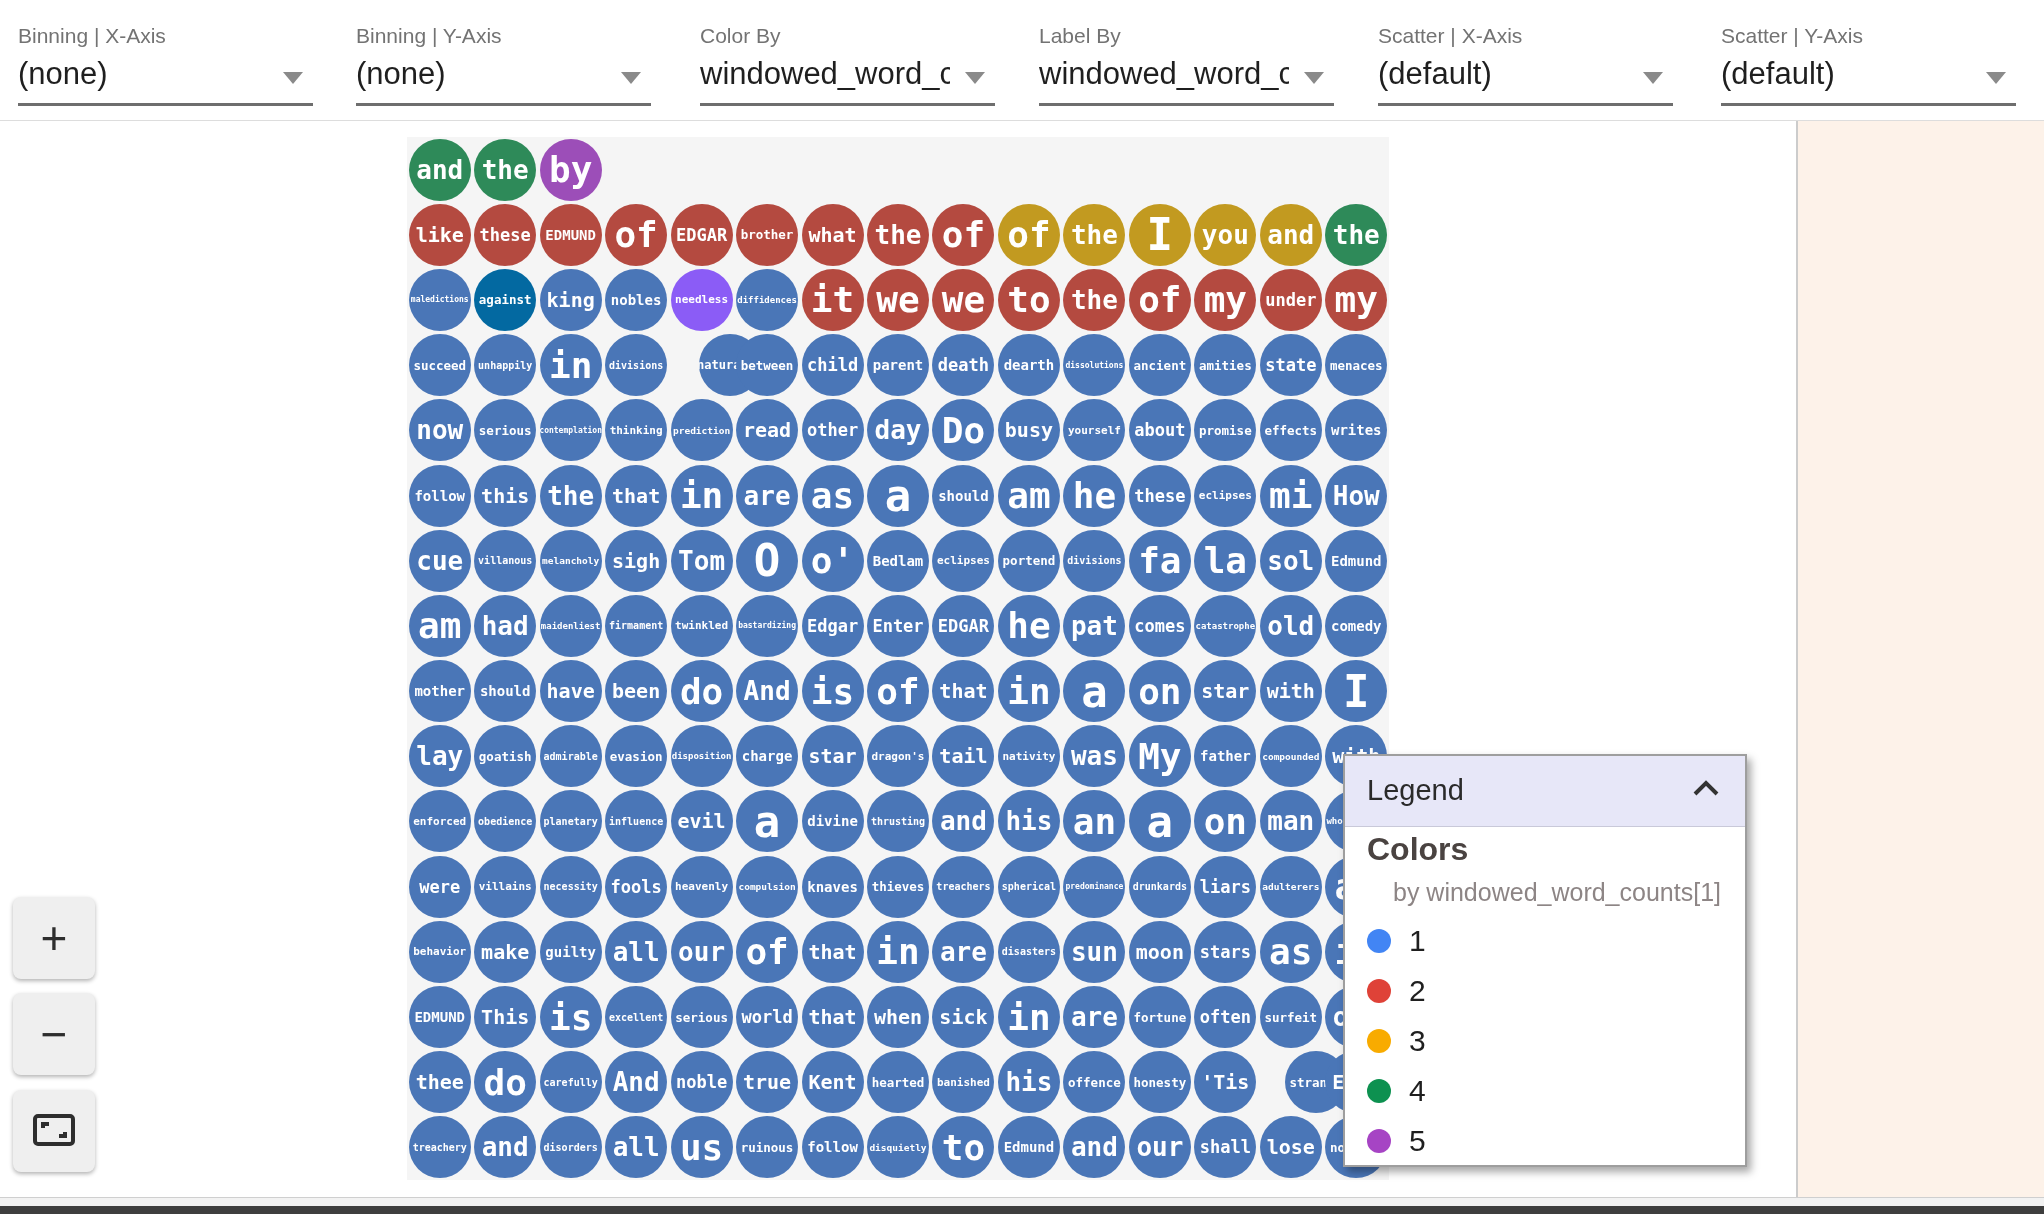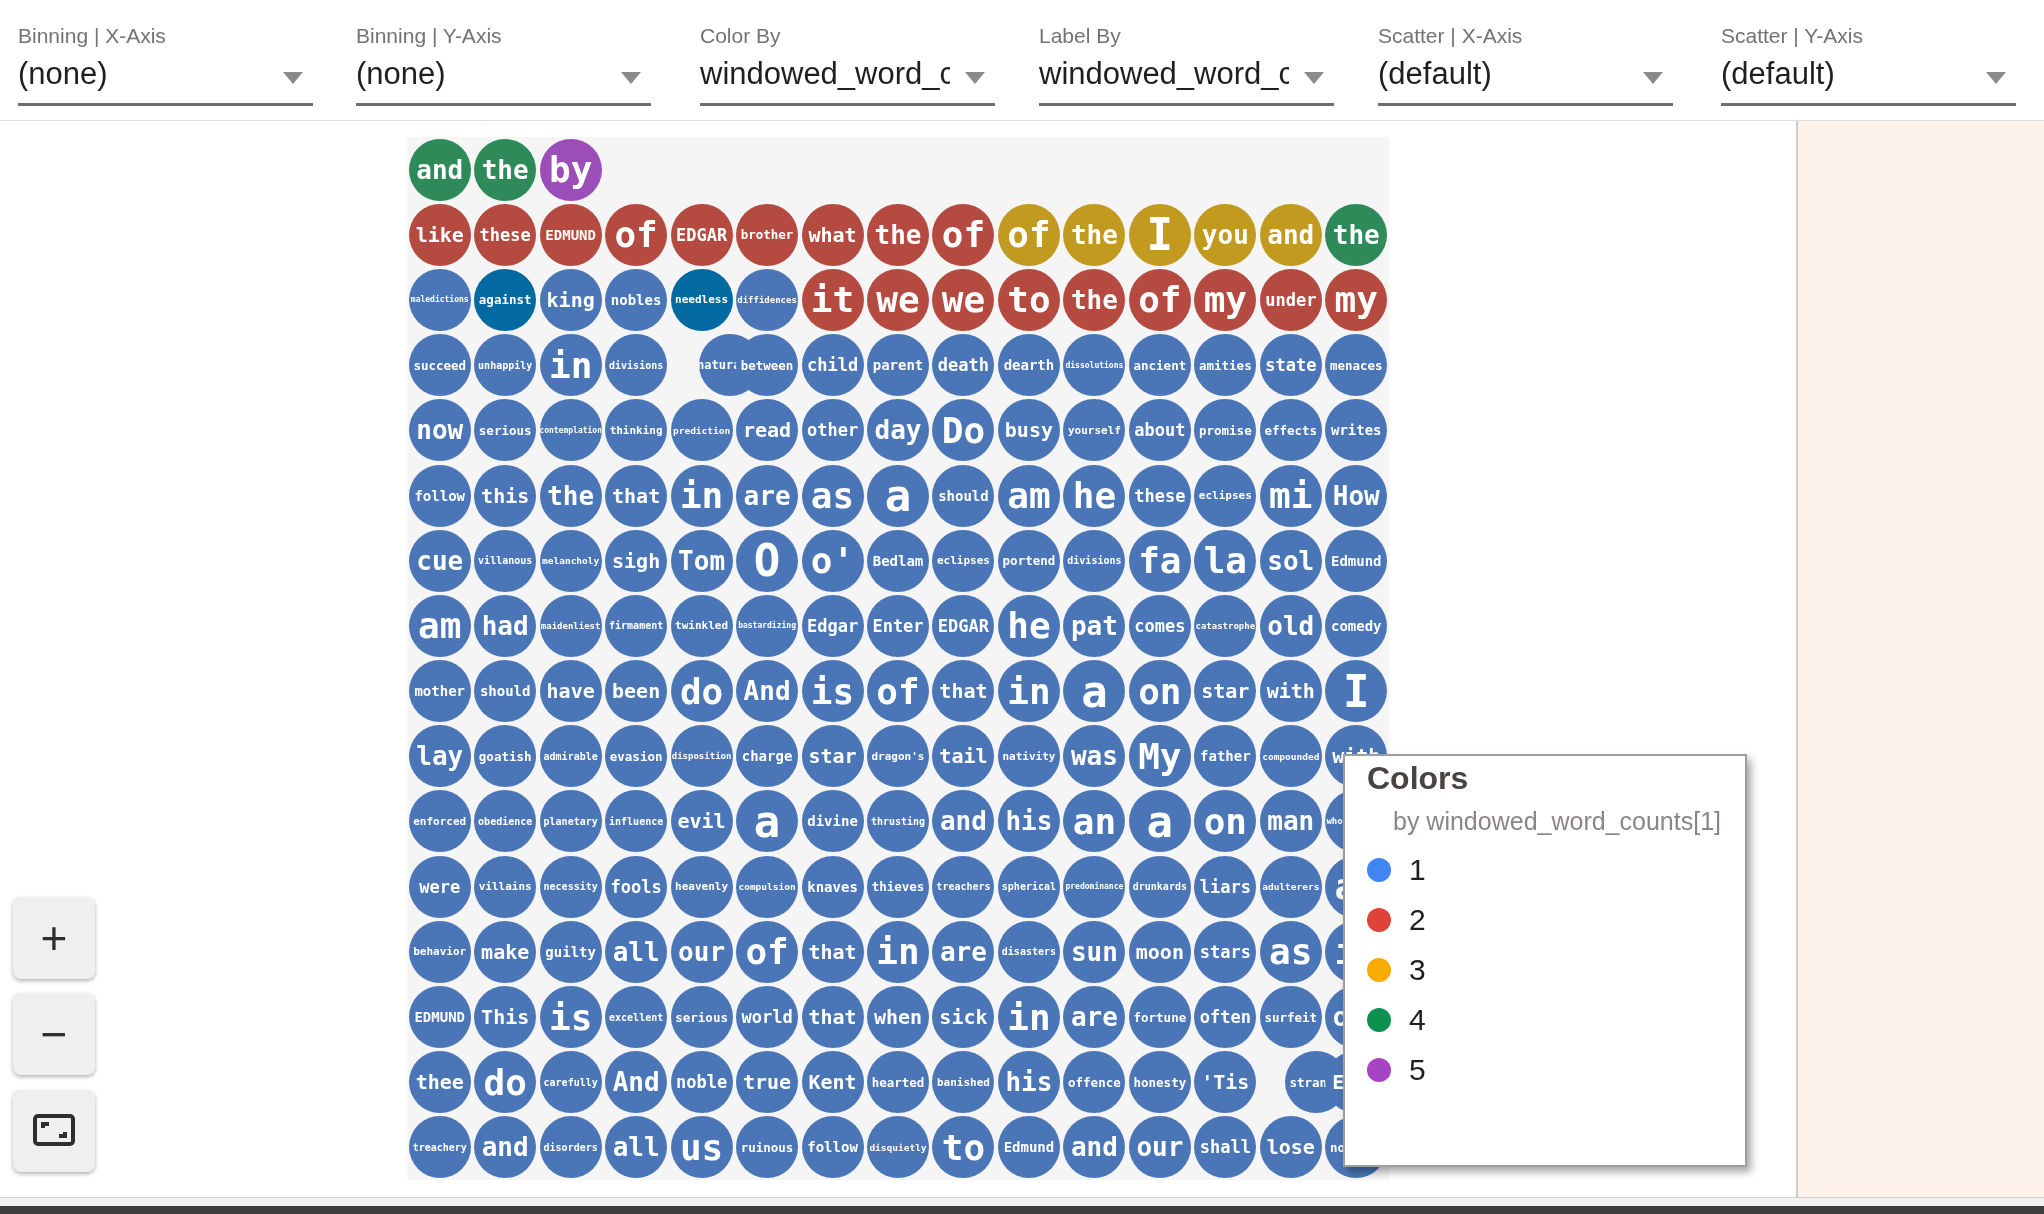--- a/index.html
+++ b/index.html
@@ -103,21 +103,21 @@
       <div class="circle" title="of" style="left: 590.933px; top: 66.7812px; background: rgb(194, 154, 32); font-size: 36px;">of</div>
       <div class="circle" title="the" style="left: 656.4px; top: 66.7812px; background: rgb(194, 154, 32); font-size: 26px;">the</div>
       <div class="circle" title="I" style="left: 721.867px; top: 66.7812px; background: rgb(194, 154, 32); font-size: 44px;">I</div>
       <div class="circle" title="you" style="left: 787.333px; top: 66.7812px; background: rgb(194, 154, 32); font-size: 26px;">you</div>
       <div class="circle" title="and" style="left: 852.8px; top: 66.7812px; background: rgb(194, 154, 32); font-size: 26px;">and</div>
       <div class="circle" title="the" style="left: 918.267px; top: 66.7812px; background: rgb(46, 138, 89); font-size: 26px;">the</div>
       <div class="circle" title="maledictions" style="left: 1.73333px; top: 131.969px; background: rgb(74, 118, 183); font-size: 8px;">maledictions</div>
       <div class="circle" title="against" style="left: 67.2px; top: 131.969px; background: #0369a1; font-size: 12.5px;">against</div>
       <div class="circle" title="king" style="left: 132.667px; top: 131.969px; background: rgb(74, 118, 183); font-size: 20px;">king</div>
       <div class="circle" title="nobles" style="left: 198.133px; top: 131.969px; background: rgb(74, 118, 183); font-size: 14px;">nobles</div>
-      <div class="circle" title="needless" style="left: 263.6px; top: 131.969px; background: #0369a1; font-size: 11px; text-align: center;">needless</div>
+      <div class="circle" title="needless" style="left: 263.6px; top: 131.969px; background: #8b5cf6; font-size: 11px; text-align: center;">needless</div>
       <div class="circle" title="diffidences" style="left: 329.067px; top: 131.969px; background: rgb(74, 118, 183); font-size: 9px;">diffidences</div>
       <div class="circle" title="it" style="left: 394.533px; top: 131.969px; background: rgb(180, 74, 64); font-size: 36px;">it</div>
       <div class="circle" title="we" style="left: 460px; top: 131.969px; background: rgb(180, 74, 64); font-size: 36px;">we</div>
       <div class="circle" title="we" style="left: 525.467px; top: 131.969px; background: rgb(180, 74, 64); font-size: 36px;">we</div>
       <div class="circle" title="to" style="left: 590.933px; top: 131.969px; background: rgb(180, 74, 64); font-size: 36px;">to</div>
       <div class="circle" title="the" style="left: 656.4px; top: 131.969px; background: rgb(180, 74, 64); font-size: 26px;">the</div>
       <div class="circle" title="of" style="left: 721.867px; top: 131.969px; background: rgb(180, 74, 64); font-size: 36px;">of</div>
       <div class="circle" title="my" style="left: 787.333px; top: 131.969px; background: rgb(180, 74, 64); font-size: 36px;">my</div>
       <div class="circle" title="under" style="left: 852.8px; top: 131.969px; background: rgb(180, 74, 64); font-size: 17px;">under</div>
       <div class="circle" title="my" style="left: 918.267px; top: 131.969px; background: rgb(180, 74, 64); font-size: 36px;">my</div>
@@ -312,20 +312,28 @@
       <div class="circle" title="to" style="left: 525.467px; top: 979.406px; background: rgb(74, 118, 183); font-size: 36px;">to</div>
       <div class="circle" title="Edmund" style="left: 590.933px; top: 979.406px; background: rgb(74, 118, 183); font-size: 14px;">Edmund</div>
       <div class="circle" title="and" style="left: 656.4px; top: 979.406px; background: rgb(74, 118, 183); font-size: 26px;">and</div>
       <div class="circle" title="our" style="left: 721.867px; top: 979.406px; background: rgb(74, 118, 183); font-size: 26px;">our</div>
       <div class="circle" title="shall" style="left: 787.333px; top: 979.406px; background: rgb(74, 118, 183); font-size: 17px;">shall</div>
       <div class="circle" title="lose" style="left: 852.8px; top: 979.406px; background: rgb(74, 118, 183); font-size: 20px;">lose</div>
       <div class="circle" title="nothing" style="left: 918.267px; top: 979.406px; background: rgb(74, 118, 183); font-size: 12.5px;">nothing</div>
     </div>
 
   <div id="legend">
+    <div id="legend-header">
+      <div id="legend-title">Legend</div>
+      <span id="legend-chevron">
+        <svg width="30" height="22" viewBox="0 0 30 22">
+            <polyline points="4,16 15,5 26,16" fill="none" stroke="#333" stroke-width="4"></polyline>
+          </svg>
+      </span>
+    </div>
     <div id="legend-body">
       <div id="legend-colors-title">Colors</div>
       <div id="legend-by">by windowed_word_counts[1]</div>
       <div id="legend-items">
           <div class="legend-item">
             <span class="legend-dot" style="background: rgb(66, 133, 244);"></span>
             <span class="legend-val">1</span>
           </div>
           <div class="legend-item">
             <span class="legend-dot" style="background: rgb(223, 66, 56);"></span>

